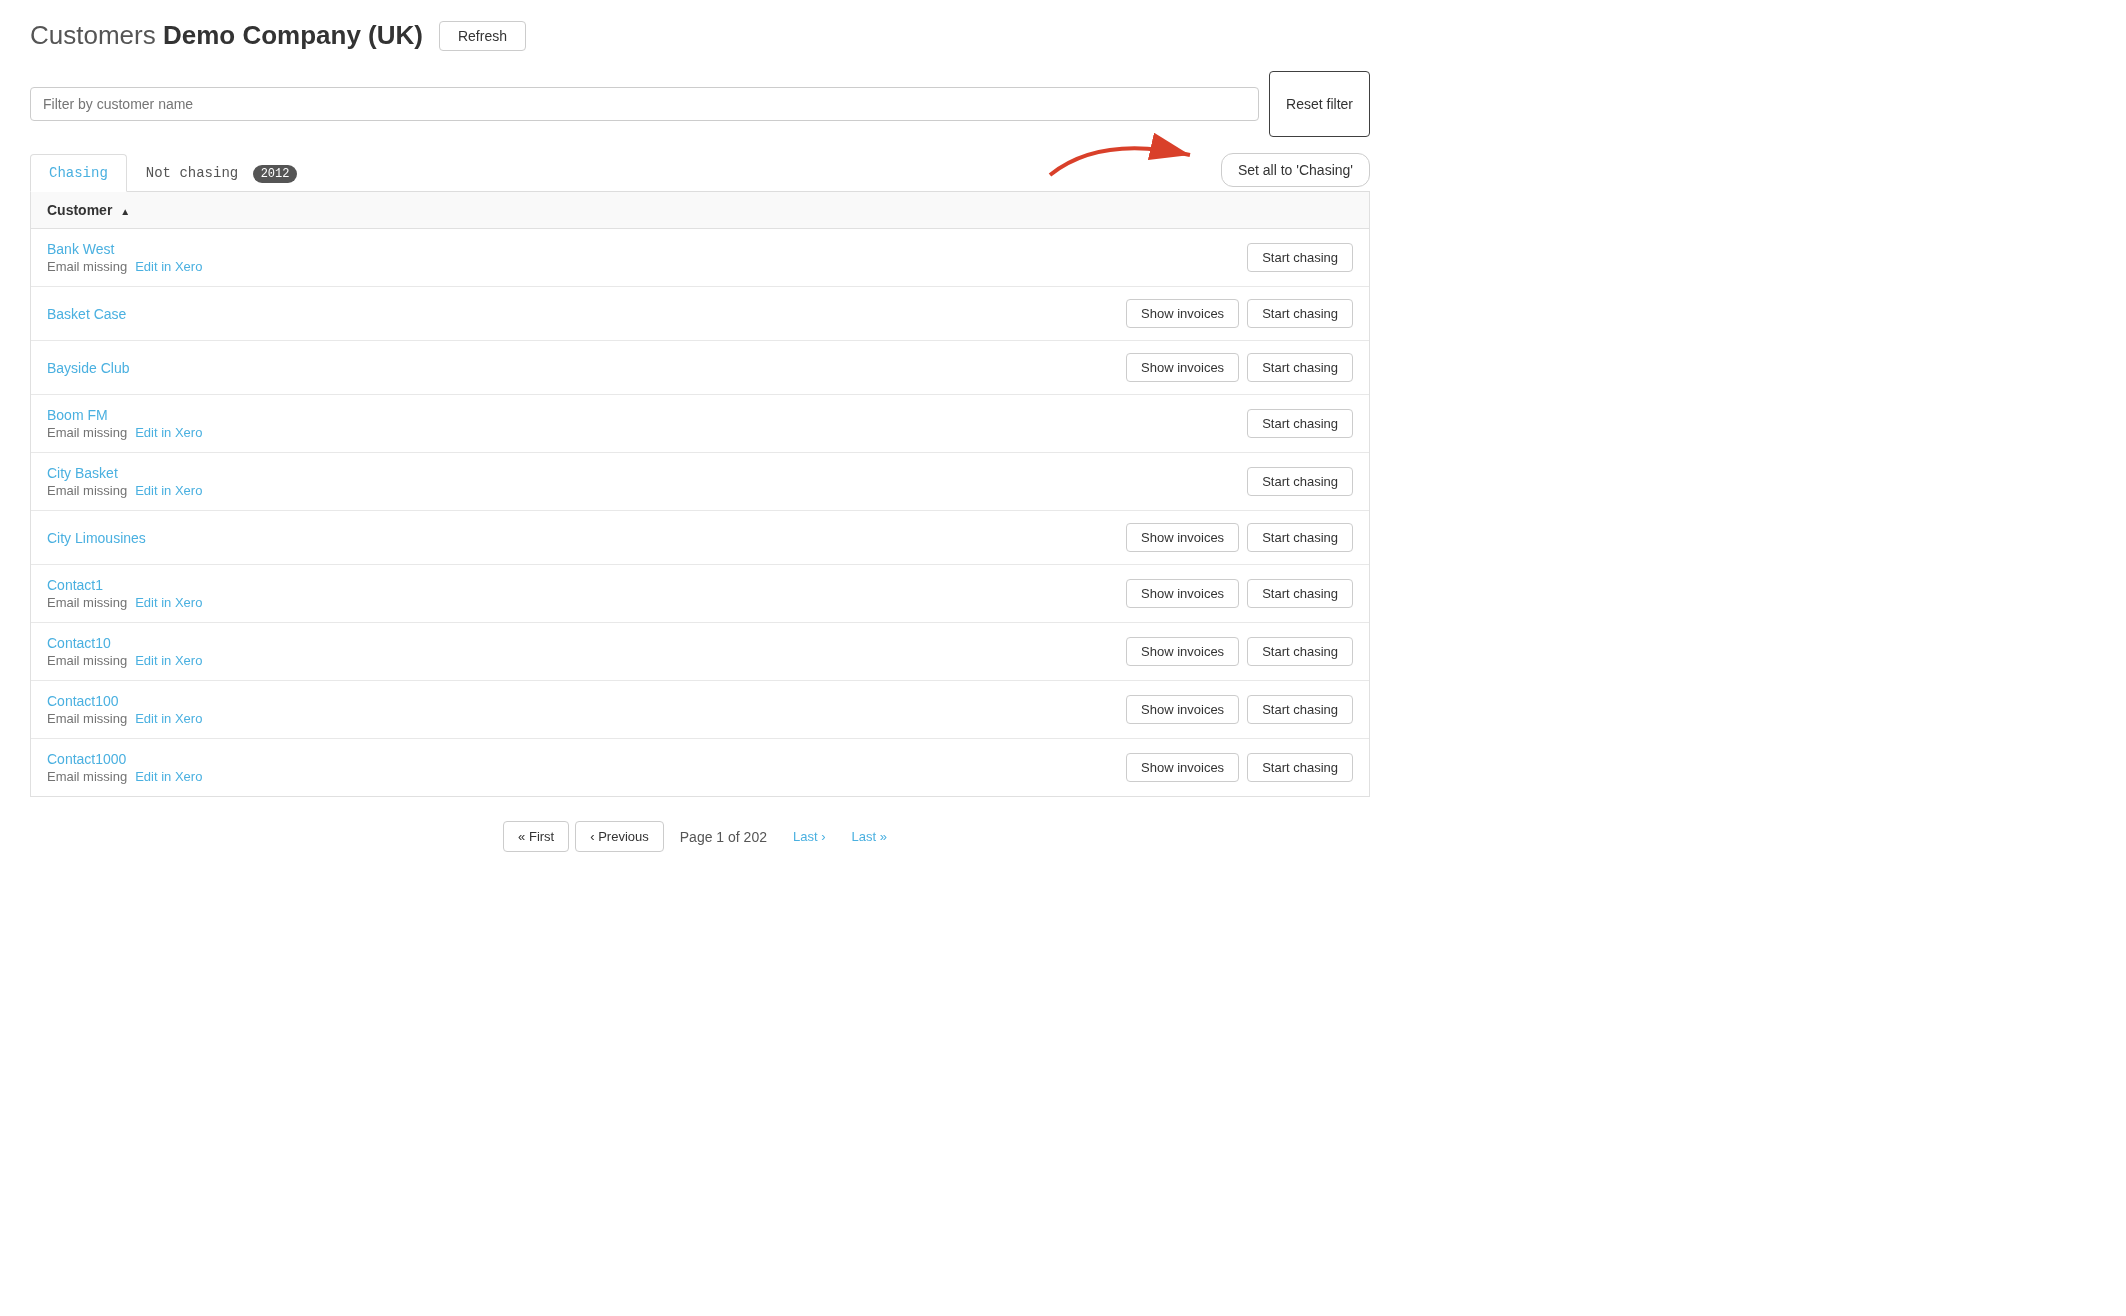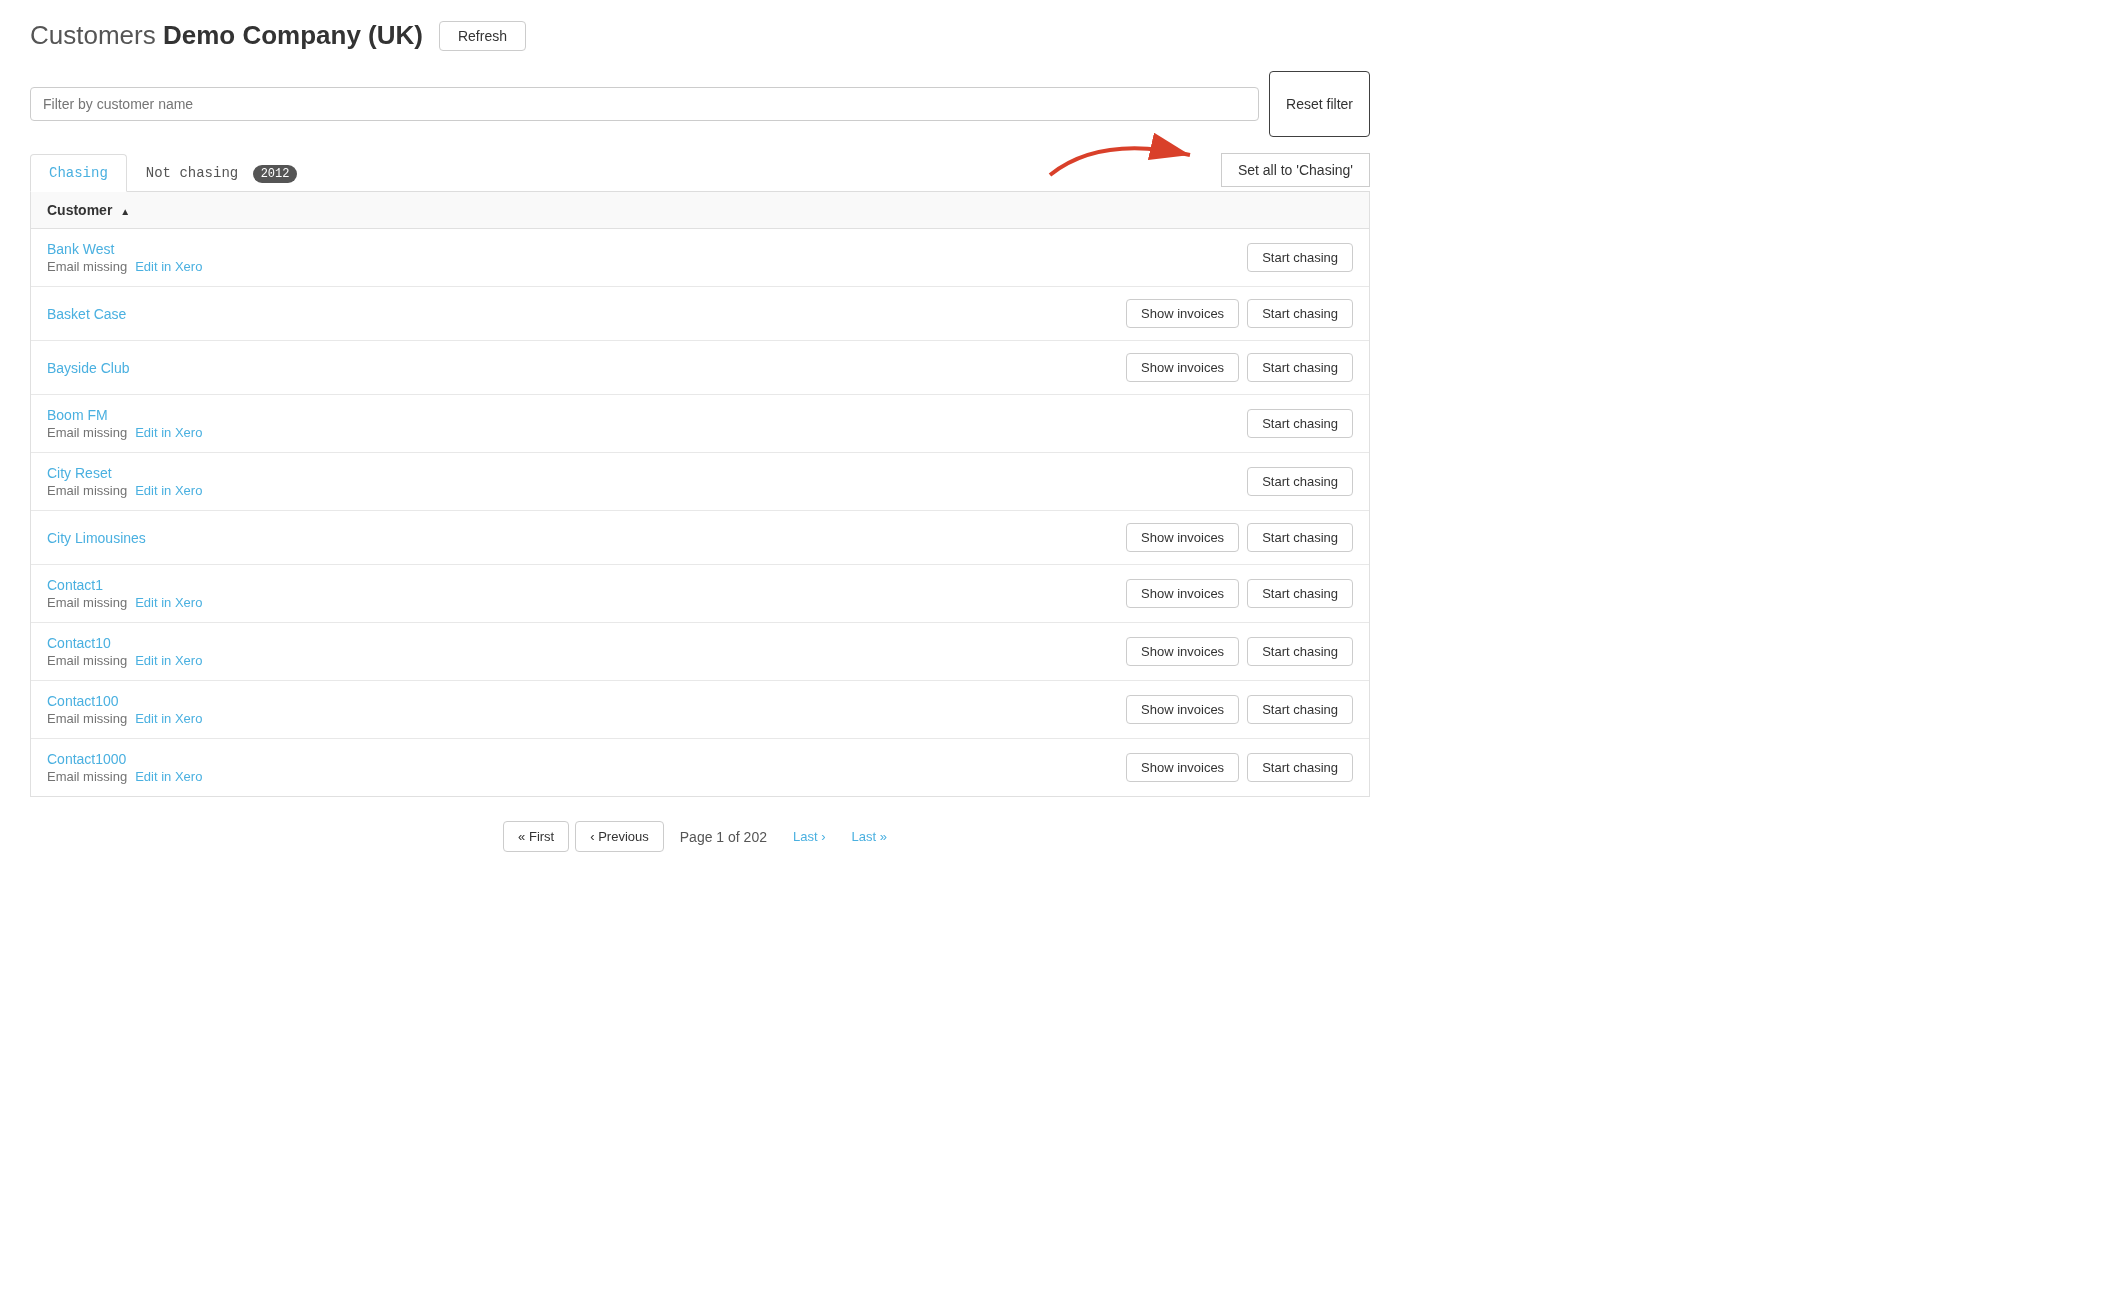--- a/index.html
+++ b/index.html
@@ -96,21 +96,21 @@
       border-radius: 12px;
       padding: 2px 8px;
       font-size: 12px;
       margin-left: 6px;
     }
     .set-all-btn {
       margin-left: auto;
       border: 1px solid #ccc;
       background: #fff;
       padding: 8px 16px;
-      border-radius: 0;
+      border-radius: 12px;
       cursor: pointer;
       font-size: 14px;
       color: #333;
       white-space: nowrap;
       align-self: center;
       margin-bottom: 4px;
     }
 
     .table-container {
       border: 1px solid #e0e0e0;
@@ -307,21 +307,21 @@
           <span class="email-missing">Email missing</span>
           <span class="edit-in-xero">Edit in Xero</span>
         </div>
       </div>
       <div class="row-actions">
             <button class="start-chasing-btn">Start chasing</button>
           </div>
     </div>
         <div class="customer-row">
       <div class="customer-info">
-        <span class="customer-name">City Reset</span>
+        <span class="customer-name">City Basket</span>
 
         <div class="customer-meta">
           <span class="email-missing">Email missing</span>
           <span class="edit-in-xero">Edit in Xero</span>
         </div>
       </div>
       <div class="row-actions">
             <button class="start-chasing-btn">Start chasing</button>
           </div>
     </div>

